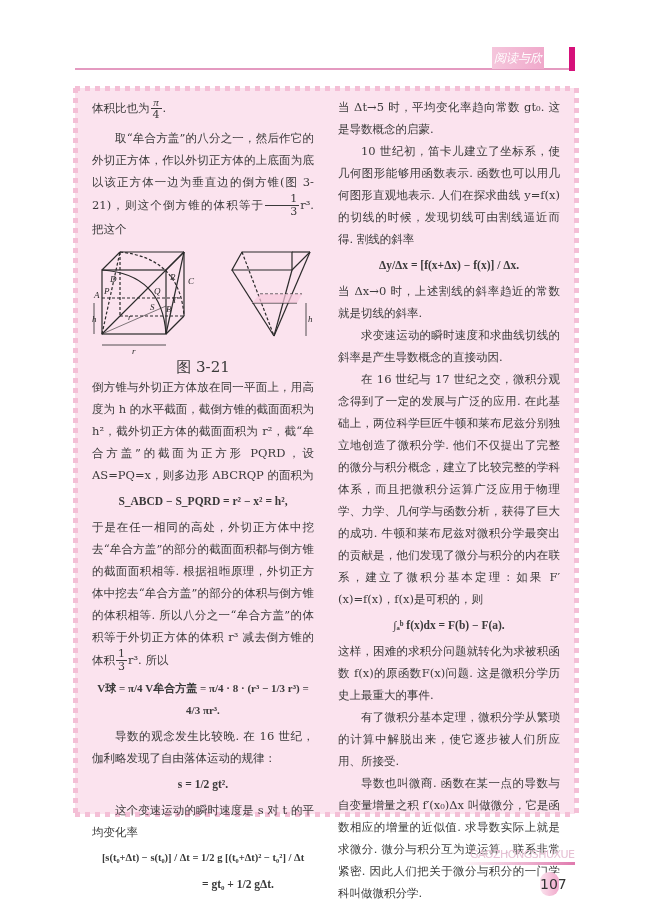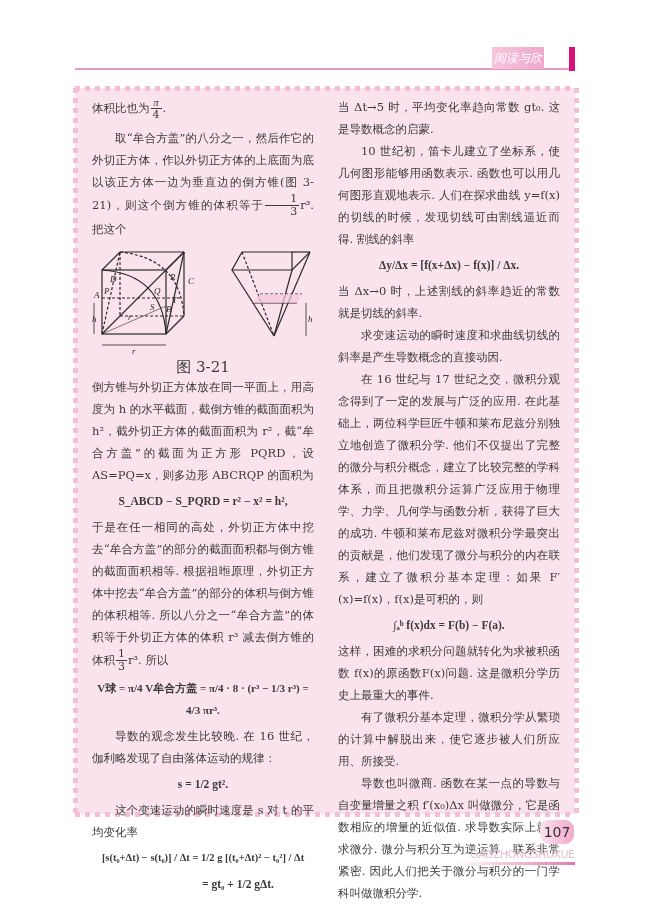--- a/index.html
+++ b/index.html
@@ -22,21 +22,21 @@
   .indent { text-indent: 2em; }
   .m { font-style: italic; font-family: "Liberation Serif", "DejaVu Serif", serif; }
   .frac { display: inline-block; vertical-align: middle; text-align: center; font-size: 11px; line-height: 12px; margin: 0 1px; }
   .frac .num { display: block; border-bottom: 1px solid #3a3a3a; padding: 0 2px; }
   .frac .den { display: block; padding: 0 2px; }
   .eq { text-align: center; margin: 4px 0; font-family: "Liberation Serif", "DejaVu Serif", serif; font-weight: bold; }
   .fig { position: relative; height: 108px; margin: 8px 0 2px 0; }
   .caption { text-align: center; font-size: 15px; line-height: 18px; }
 
   .footer-text { position: absolute; left: 470px; top: 848px; font-size: 11px; color: #e6c0d4; font-family: "DejaVu Sans", sans-serif; letter-spacing: -0.5px; }
-  .footer-num { position: absolute; left: 540px; top: 820px; width: 34px; height: 24px; background: linear-gradient(90deg,#fbe3ee,#f1a9cb);
+  .footer-num { position: absolute; left: 540px; top: 872px; width: 19px; height: 24px; background: linear-gradient(90deg,#fbe3ee,#f1a9cb);
     font-size: 14px; text-align: center; line-height: 24px; color: #333; font-family: "DejaVu Sans", sans-serif; border-radius: 9px; }
   .footer-line { position: absolute; left: 455px; top: 862px; width: 120px; height: 3px; background: linear-gradient(90deg, rgba(230,120,170,0), #e07aae); }
 </style>
 </head>
 <body>
 
 <div class="header-line"></div>
 <div class="header-tab">阅读与欣赏</div>
 <div class="header-bar"></div>
 

